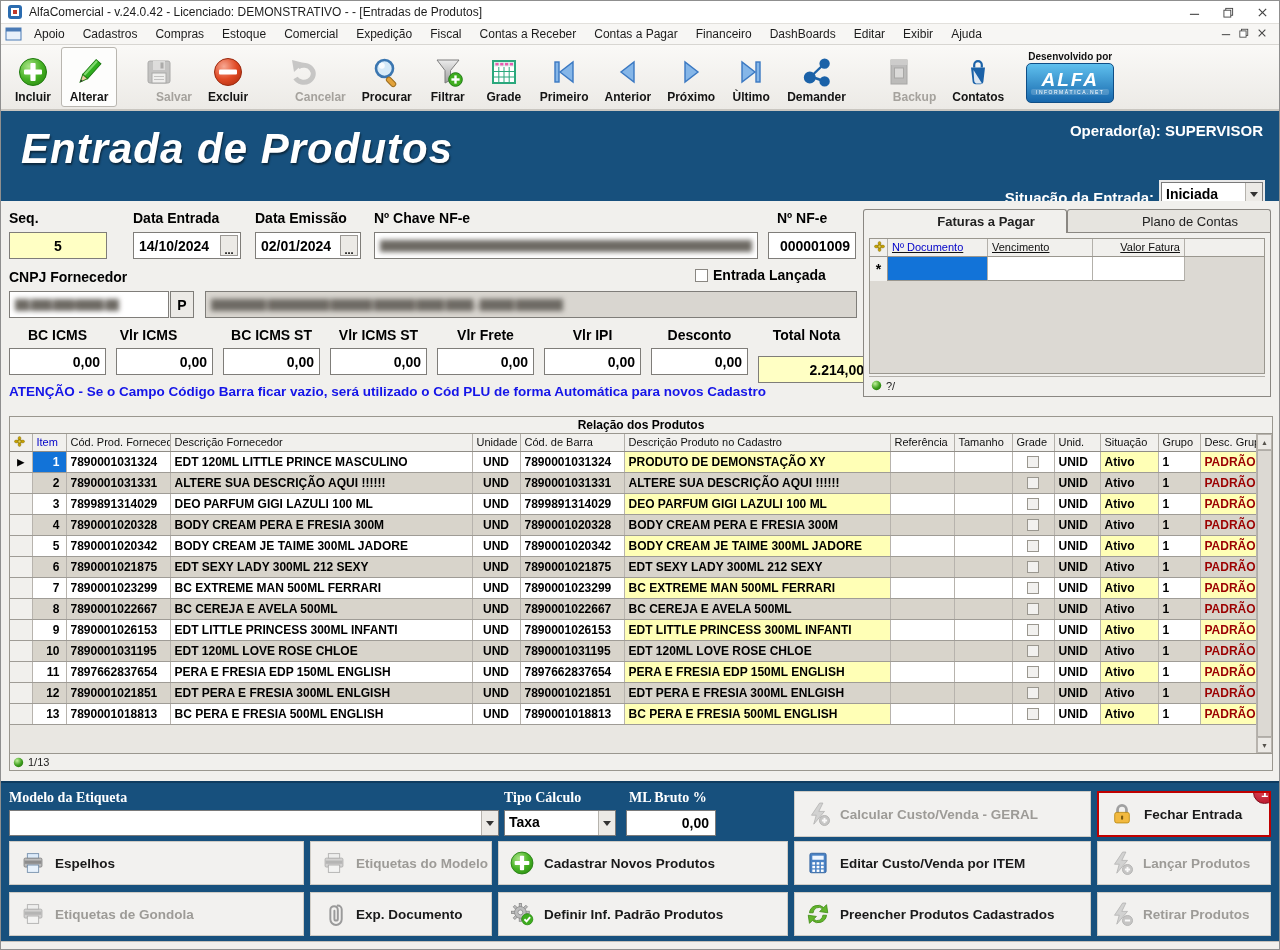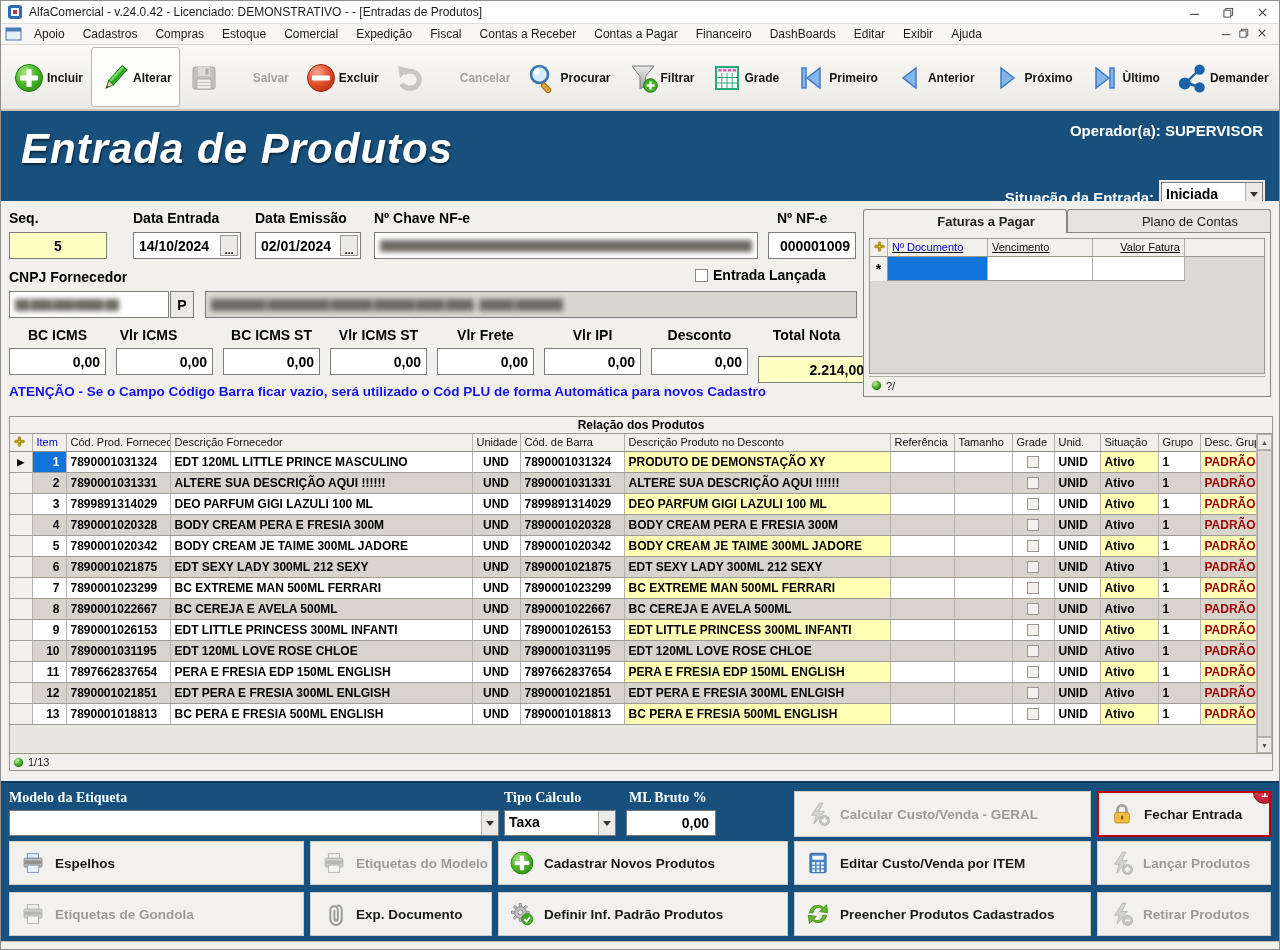--- a/index.html
+++ b/index.html
@@ -17,21 +17,21 @@
   
   .menubar { height:22px; background:#F7F6F4; border-top:1px solid #E2E0DC; border-bottom:1px solid #D8D6D2; display:flex; align-items:center; font-size:12px; color:#1c1c1c; padding:0 4px; }
   .menu-sysicon { width:18px; height:15px; margin-right:2px; }
   .menu-item { padding:1px 9px 2px; cursor:default; }
   .mdi-controls { margin-left:auto; display:flex; gap:8px; padding-right:8px; }
   .mdi-btn svg { width:10px; height:10px; }
 
   
   .toolbar { height:66px; background:linear-gradient(#FAF9F7,#ECEAE6); border-bottom:2px solid #C9C6C0; display:flex; align-items:center; padding:0 4px; }
   .tb-buttons { display:flex; align-items:stretch; }
-  .tb-btn { min-width:56px; padding:3px 7px 2px; height:60px; display:flex; align-items:center; justify-content:flex-end; gap:2px; border:1px solid transparent; border-radius:3px; cursor:pointer; }
+  .tb-btn { min-width:56px; padding:3px 7px 2px; height:60px; display:flex; flex-direction:column; align-items:center; justify-content:flex-end; gap:2px; border:1px solid transparent; border-radius:3px; cursor:pointer; }
   .tb-btn.active { background:#FDFDFC; border-color:#B9B6B0; }
   .tb-icon { width:32px; height:32px; }
   .tb-icon svg { width:32px; height:32px; }
   .tb-label { font-size:12px; font-weight:bold; color:#141414; white-space:nowrap; }
   .tb-btn.disabled .tb-label { color:#A5A29D;margin-left:31px; }
   .tb-btn.disabled .tb-icon { filter:grayscale(1) opacity(.55); }
   .brand { margin-left:14px; display:flex; flex-direction:column; align-items:center; }
   .brand-cap { font-size:10px; font-weight:bold; color:#111; margin-bottom:1px; }
   .brand-logo { width:88px; height:40px; border-radius:5px; background:linear-gradient(180deg,var(--logo-blue-top,#5FC0EE),var(--logo-blue-bottom,#1767AC)); color:#fff; display:flex; flex-direction:column; align-items:center; justify-content:center; border:1px solid #0F4E86; }
   .brand-name { font-size:19px; font-weight:bold; font-style:italic; letter-spacing:2px; line-height:18px; }
@@ -510,21 +510,21 @@
                       <ellipse cx="3.6" cy="8" rx="3" ry="2.1"></ellipse>
                       <ellipse cx="12.4" cy="8" rx="3" ry="2.1"></ellipse>
                     </g>
                     <circle cx="8" cy="8" r="2.3" fill="#E8D44A" stroke="#7A6400"></circle>
                   </svg></span></th>
             <th class="blue">Item</th>
             <th>Cód. Prod. Fornecedor</th>
             <th>Descrição Fornecedor</th>
             <th>Unidade</th>
             <th>Cód. de Barra</th>
-            <th>Descrição Produto no Desconto</th>
+            <th>Descrição Produto no Cadastro</th>
             <th>Referência</th>
             <th>Tamanho</th>
             <th>Grade</th>
             <th>Unid.</th>
             <th>Situação</th>
             <th>Grupo</th>
             <th>Desc. Grupo</th>
           </tr>
         </thead>
         <tbody>

